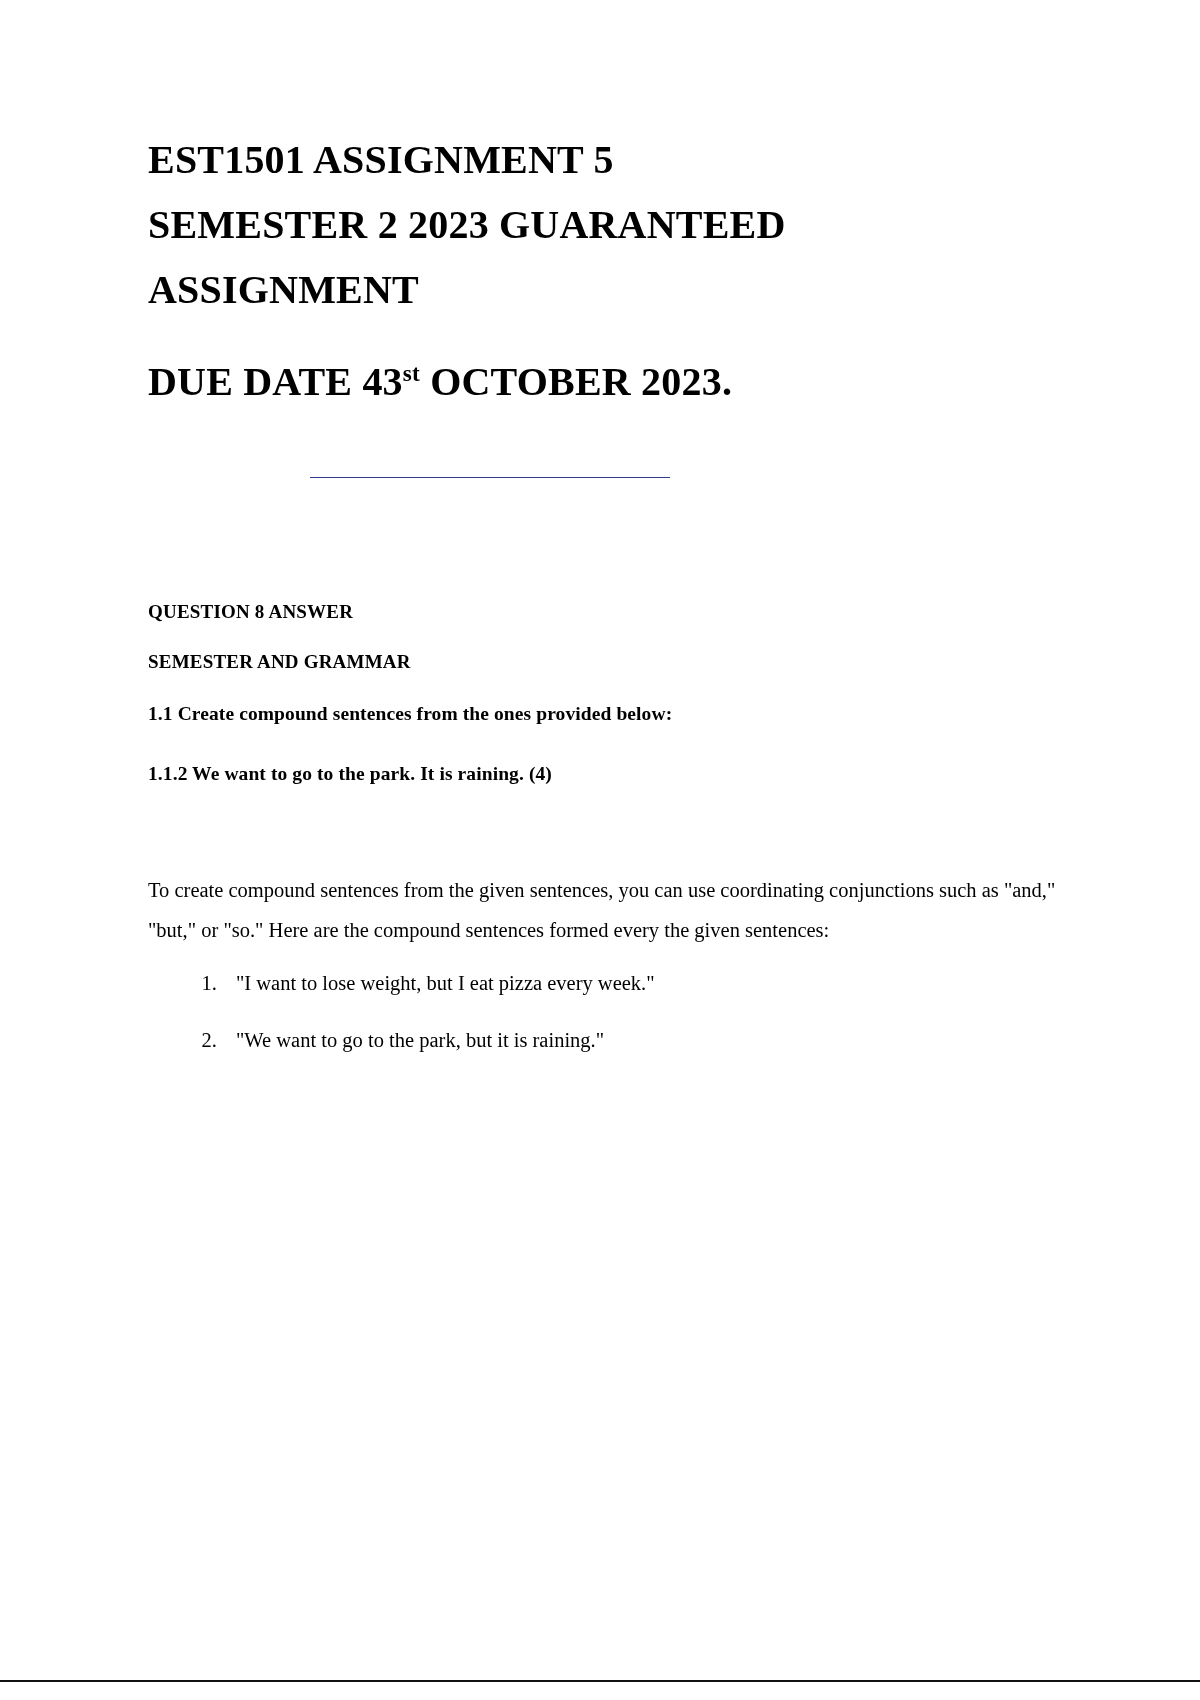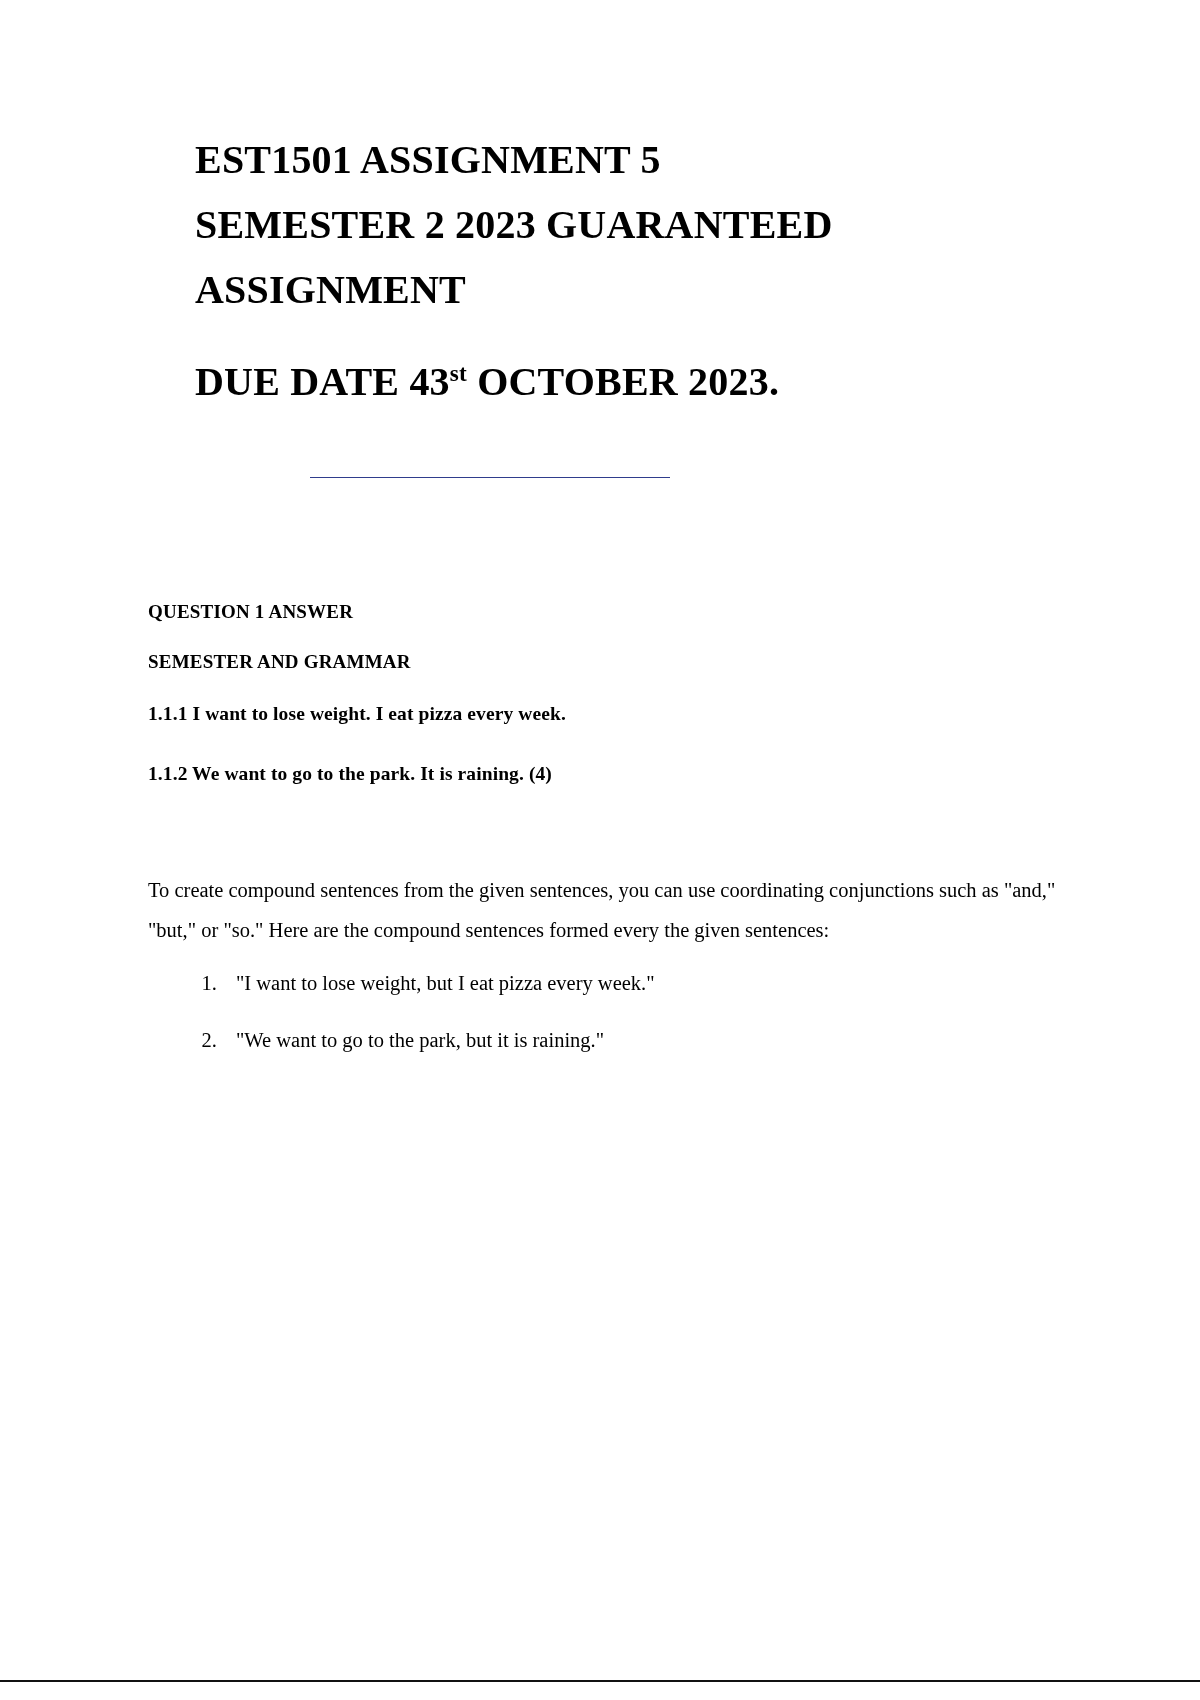--- a/index.html
+++ b/index.html
@@ -34,21 +34,20 @@
     font-size: 40px;
     font-weight: bold;
     line-height: 1.62;
     letter-spacing: 0.2px;
     margin: 0;
     padding: 0;
   }
   .doc-title .line {
     display: block;
     white-space: pre-wrap;
-    margin-left: 47px;
   }
   .title-block-2 {
     margin-top: 28px;
   }
   .sup {
     font-size: 0.58em;
     vertical-align: super;
     line-height: 0;
     text-align: center;
   }
@@ -126,24 +125,24 @@
     <h1 class="doc-title title-block-2">
       <span class="line"><span>DUE DATE 43</span><span class="sup">st</span><span> OCTOBER 2023.</span></span>
     </h1>
 
     <div class="rule-wrap">
       <hr class="rule" style="border-top-color: rgb(47, 61, 140);">
     </div>
 
     <div class="section-gap"></div>
 
-    <p class="q-head">QUESTION 1 ANSWER</p>
+    <p class="q-head">QUESTION 8 ANSWER</p>
     <p class="q-head">SEMESTER AND GRAMMAR</p>
 
-    <p class="bold-para">1.1.1 I want to lose weight. I eat pizza every week.</p>
+    <p class="bold-para">1.1 Create compound sentences from the ones provided below:</p>
     <p class="bold-para tight">1.1.2 We want to go to the park. It is raining. (4)</p>
 
     <div class="gap-small"></div>
 
     <p class="body-para">To create compound sentences from the given sentences, you can use coordinating conjunctions such as "and," "but," or "so." Here are the compound sentences formed every the given sentences:</p>
 
     <ol class="answers">
       <li>"I want to lose weight, but I eat pizza every week."</li>
       <li>"We want to go to the park, but it is raining."</li>
     </ol>

